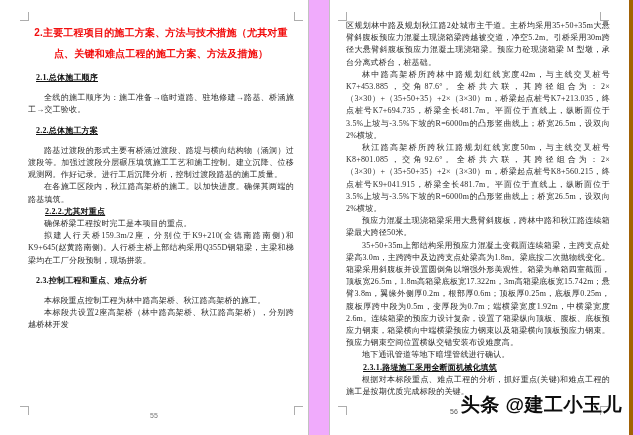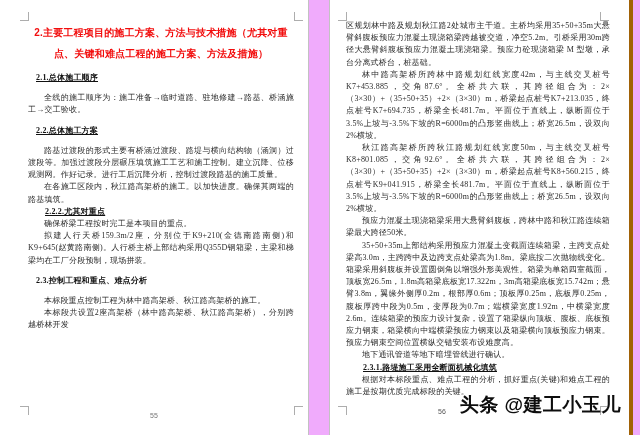--- a/index.html
+++ b/index.html
@@ -25,22 +25,22 @@
   .cm-tl{border-bottom:1px solid #adadad;border-right:1px solid #adadad;}
   .cm-tr{border-bottom:1px solid #adadad;border-left:1px solid #adadad;}
   .cm-bl{border-top:1px solid #adadad;border-right:1px solid #adadad;}
   .cm-br{border-top:1px solid #adadad;border-left:1px solid #adadad;}
   .page.left .cm-tl{left:20px;top:12px;} .page.left .cm-tr{left:294px;top:12px;}
   .page.left .cm-bl{left:20px;top:406px;} .page.left .cm-br{left:294px;top:406px;}
   .page.right .cm-tl{left:8px;top:12px;} .page.right .cm-tr{left:270px;top:12px;}
   .page.right .cm-bl{left:8px;top:406px;} .page.right .cm-br{left:270px;top:406px;}
   .corner-fold{position:absolute;left:0;top:0;width:28px;height:13px;background:#3f63bd;
                clip-path:polygon(0 0,100% 0,0 100%);}
-  .watermark-wrap{position:absolute;left:108px;top:392px;width:176px;display:flex;
-                  align-items:flex-end;gap:14px;}
+  .watermark-wrap{position:absolute;left:120px;top:392px;width:176px;display:flex;
+                  align-items:flex-end;gap:3px;}
   .wm-pagenum{font-size:7px;color:#555;padding-bottom:3px;
               font-family:"Liberation Sans","DejaVu Sans",sans-serif;}
   .watermark{font-size:19px;font-weight:bold;color:#0d0d0d;letter-spacing:.5px;white-space:nowrap;
              font-family:"Liberation Sans","DejaVu Sans",sans-serif;text-shadow:0 0 1px #fff;}
 </style>
 </head>
 <body>
 
 <div class="screen">
   <div class="corner-fold"></div>

